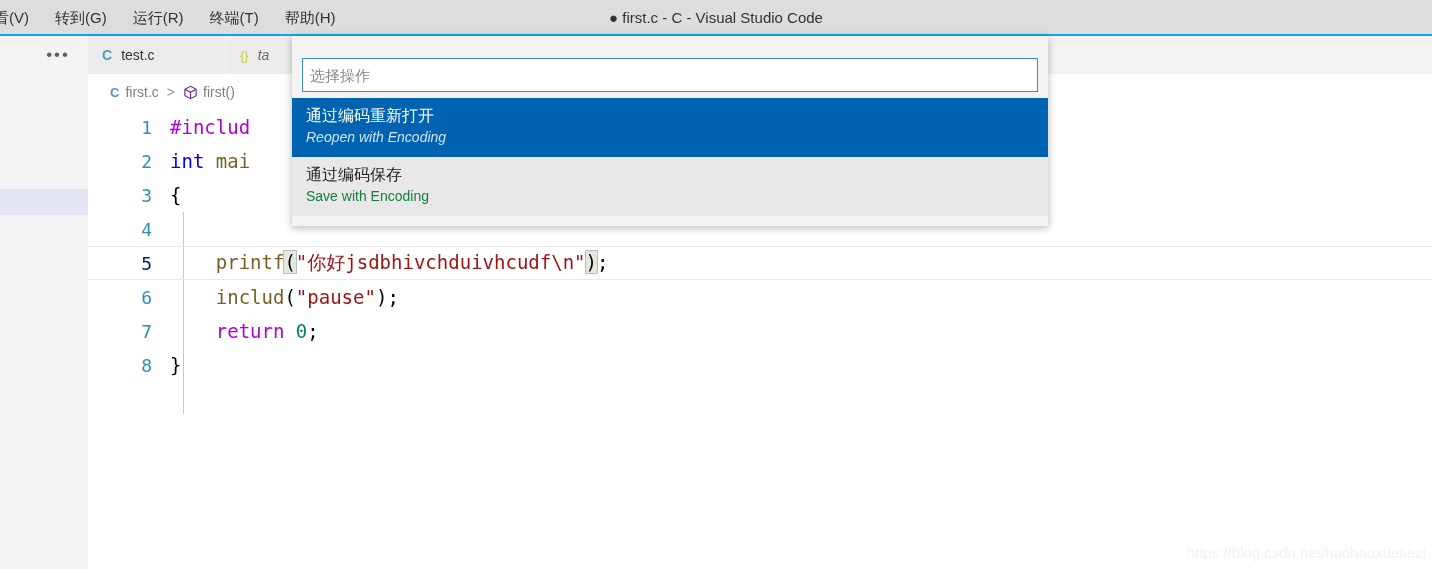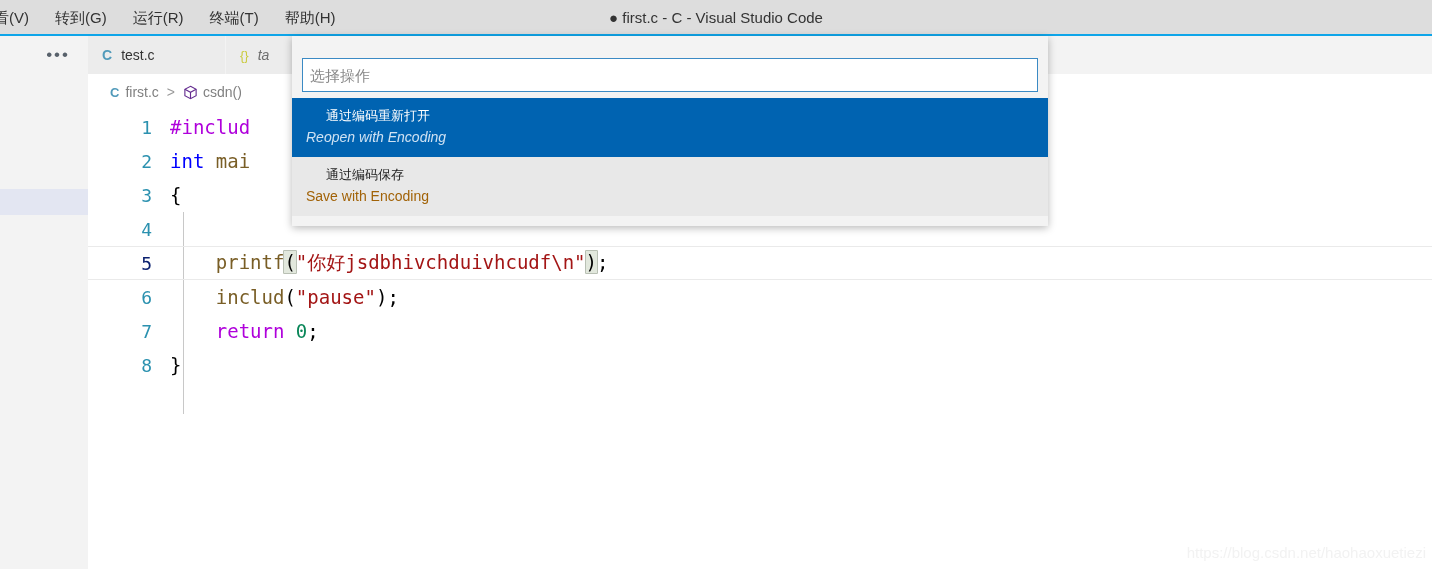--- a/index.html
+++ b/index.html
@@ -251,29 +251,28 @@
     font-family: "Liberation Sans", sans-serif;
   }
   .qp-input::placeholder { color: #8a8a8a; opacity: 1; }
   .qp-list { background: #e8e8e8; }
   .qp-row {
     padding: 7px 14px 9px 14px;
     cursor: pointer;
   }
   .qp-row.selected { background: #0063b1; }
   .qp-label {
-    font-size: 13px;
+    font-size: 16px;
     line-height: 22px;
     color: #1f1f1f;
-    margin-left: 20px;
   }
   .qp-desc {
     font-size: 14px;
     line-height: 21px;
-    color: #a16207;
+    color: #15803d;
   }
   .qp-row.selected .qp-label { color: #ffffff; }
   .qp-row.selected .qp-desc  { color: #cfe2f3; font-style: italic; }
   .qp-footer { height: 10px; background: #f3f3f3; }
 
   
   .watermark {
     position: absolute;
     right: 6px;
     bottom: 8px;
@@ -324,21 +323,21 @@
       <span>first.c</span>
     </div>
     <span class="crumb-sep">&gt;</span>
     <div class="crumb">
       <span class="cube-icon">
         <svg width="15" height="15" viewBox="0 0 16 16" aria-hidden="true">
           <path d="M8 1.4 L14 4.6 L14 11.4 L8 14.6 L2 11.4 L2 4.6 Z" fill="none" stroke="#652d90" stroke-width="1.2"></path>
           <path d="M2 4.6 L8 7.8 L14 4.6 M8 7.8 L8 14.6" fill="none" stroke="#652d90" stroke-width="1.2"></path>
         </svg>
       </span>
-      <span>csdn()</span>
+      <span>first()</span>
     </div>
   </div>
 
   <div class="editor">
     <div class="indent-guide"></div>
     <div id="code">
         <div class="code-line"><div class="ln">1</div><div class="code-text"><span class="t-pre">#includ</span></div></div>
         <div class="code-line"><div class="ln">2</div><div class="code-text"><span class="t-type">int</span><span class="t-fn"> mai</span></div></div>
         <div class="code-line"><div class="ln">3</div><div class="code-text"><span class="t-punc">{</span></div></div>
         <div class="code-line"><div class="ln">4</div><div class="code-text"></div></div>

